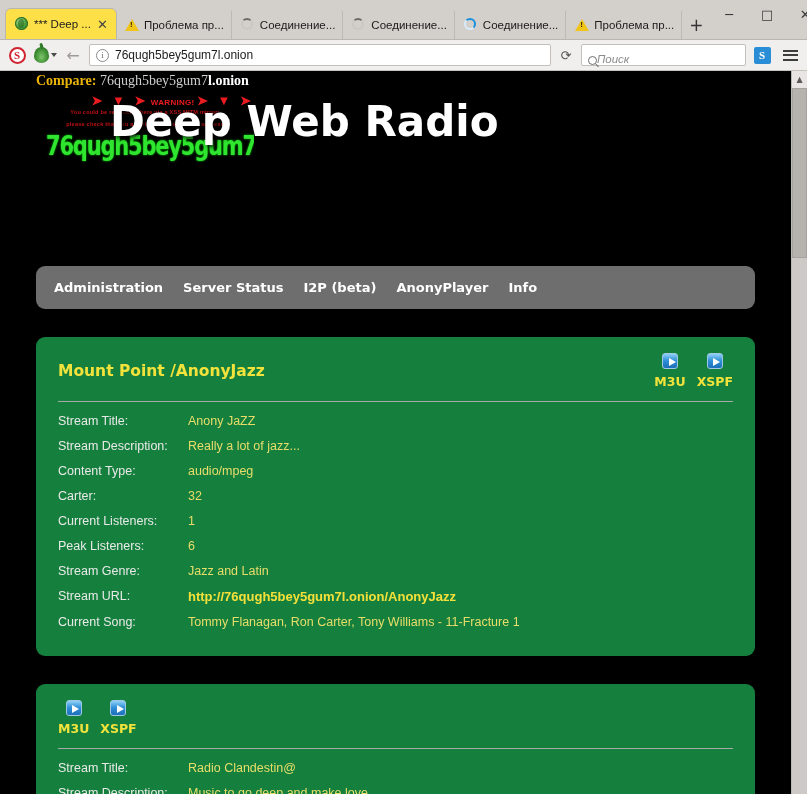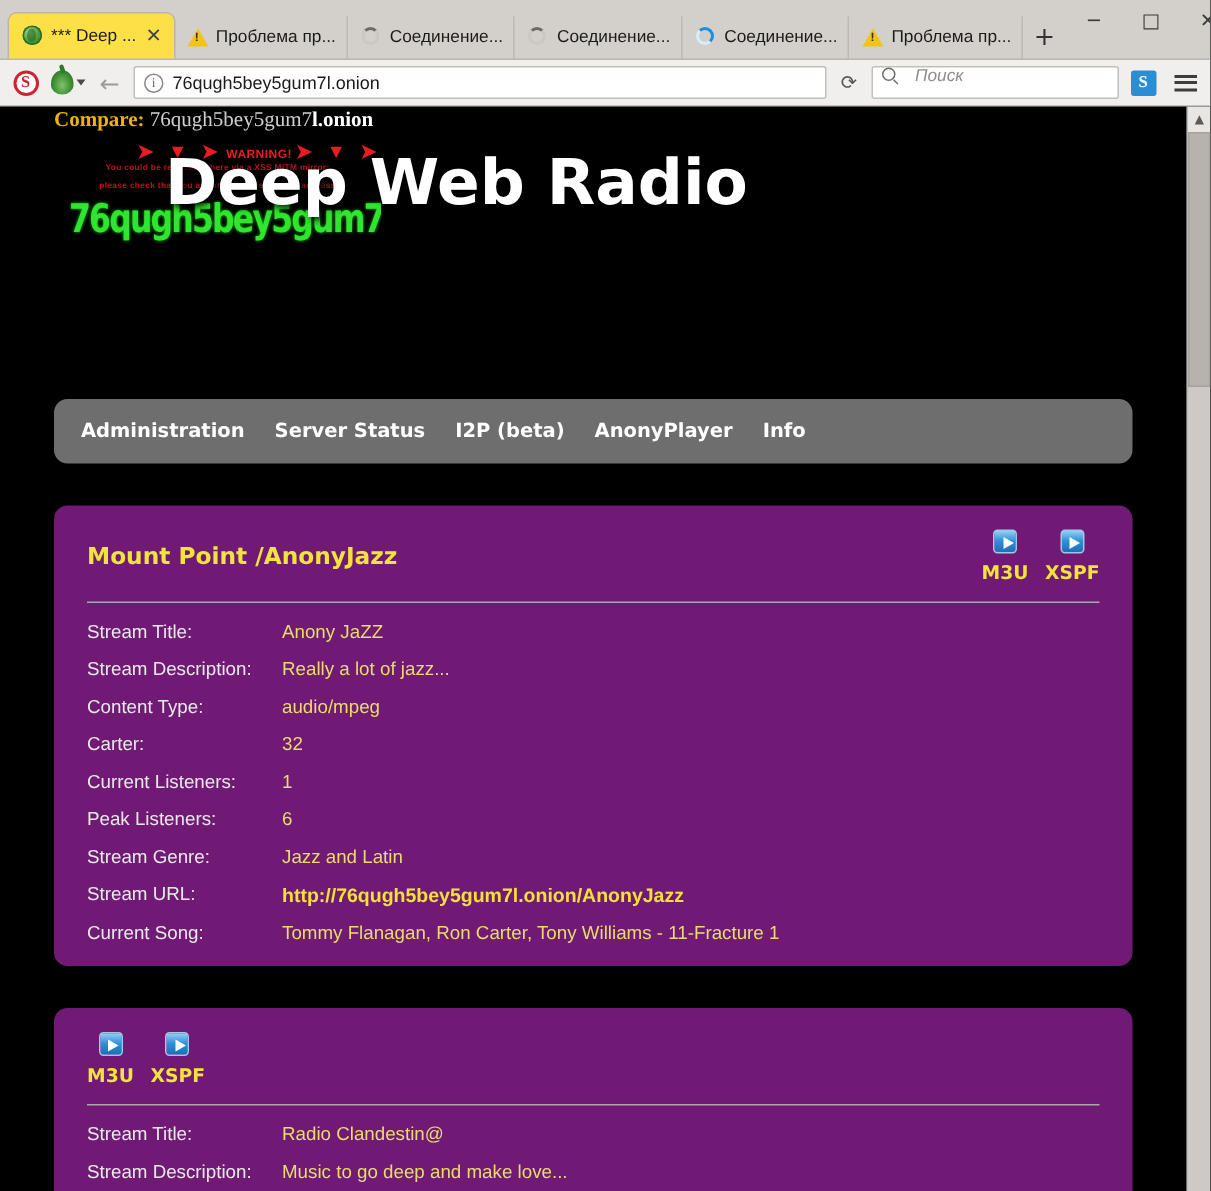--- a/index.html
+++ b/index.html
@@ -122,21 +122,21 @@
     font-size: 9px; display:flex; align-items:center; justify-content:center;
     font-family: "Liberation Serif", serif; flex: none;
   }
   .url-text { font-size: 12px; color: #1c1c1c; white-space: nowrap; }
   .reload {
     width: 22px; text-align: center; font-size: 13px; color: #555;
     font-family: "DejaVu Sans", sans-serif; flex: none;
   }
   .searchbar {
     width: 165px; height: 22px; background: #fff; border: 1px solid #c3bfbb;
-    display: flex; align-items: flex-start; gap: 13px; padding: 0 6px; border-radius: 2px;
+    display: flex; align-items: flex-end; gap: 0; padding: 0 6px; border-radius: 2px;
   }
   .search-mag {
     width: 9px; height: 9px; border: 1.4px solid #6d6d6d; border-radius: 50%;
     position: relative; flex: none;
   }
   .search-mag::after {
     content:""; position:absolute; right:-3px; bottom:-2px;
     width: 4px; height: 1.4px; background: #6d6d6d; transform: rotate(45deg);
   }
   .search-ph { font-size: 11.5px; color: #8d8d8d; font-style: italic; }
@@ -211,22 +211,22 @@
   .nav {
     margin: 85px 36px 0 36px; background: #6e6e6e; border-radius: 9px;
     padding: 14px 18px; display: flex; align-items: center; gap: 20px;
   }
   .nav-item {
     color: #ffffff; font-size: 13px; font-weight: bold;
     font-family: "DejaVu Sans", sans-serif; white-space: nowrap;
   }
 
   .card {
-    margin: 28px 36px 0 36px; background: #701a75; border-radius: 9px;
-    padding: 16px 22px 10px 22px;
+    margin: 28px 36px 0 36px; background: #15803d; border-radius: 9px;
+    padding: 16px 22px 22px 22px;
   }
   .card-head { display: flex; align-items: center; justify-content: space-between; }
   .card-title {
     color: #f2e23c; font-size: 15.5px; font-weight: bold;
     font-family: "DejaVu Sans", sans-serif;
   }
   .card-title .mp { font-weight: bold; }
   .card-links { display: flex; align-items: center; gap: 11px; }
   .plink { display: flex; align-items: center; gap: 5px; flex-direction: column; }
   .play-ico {

